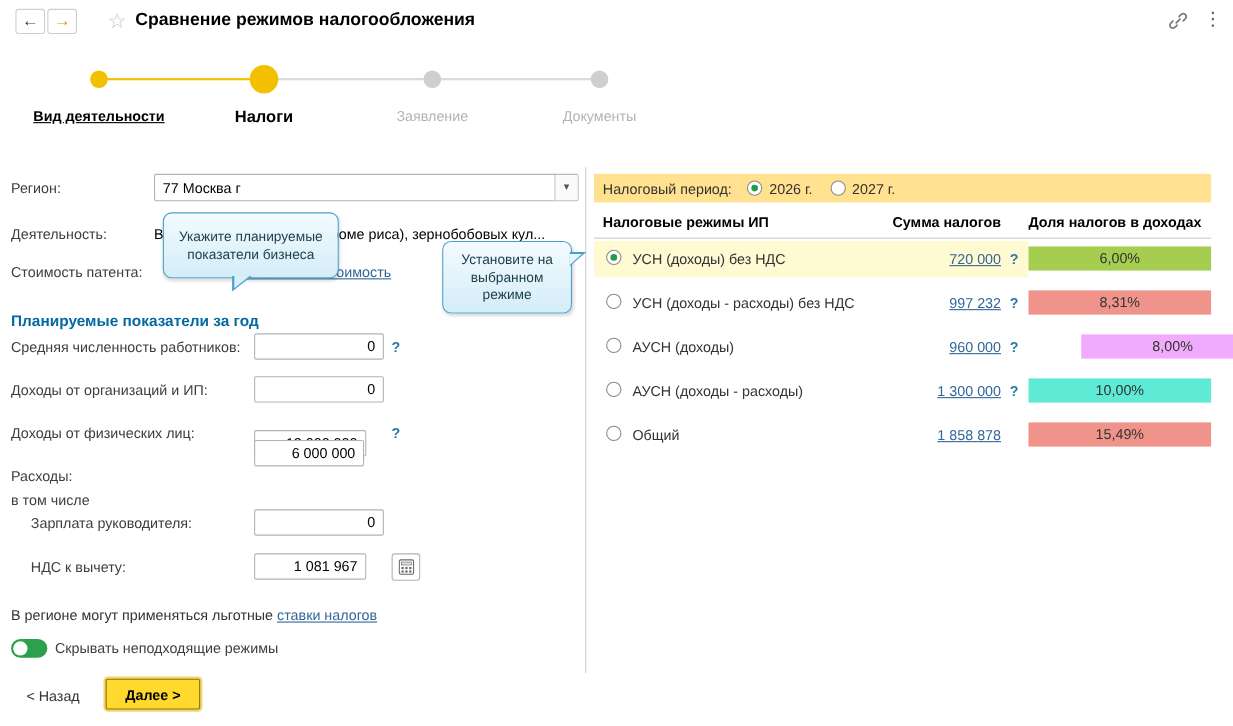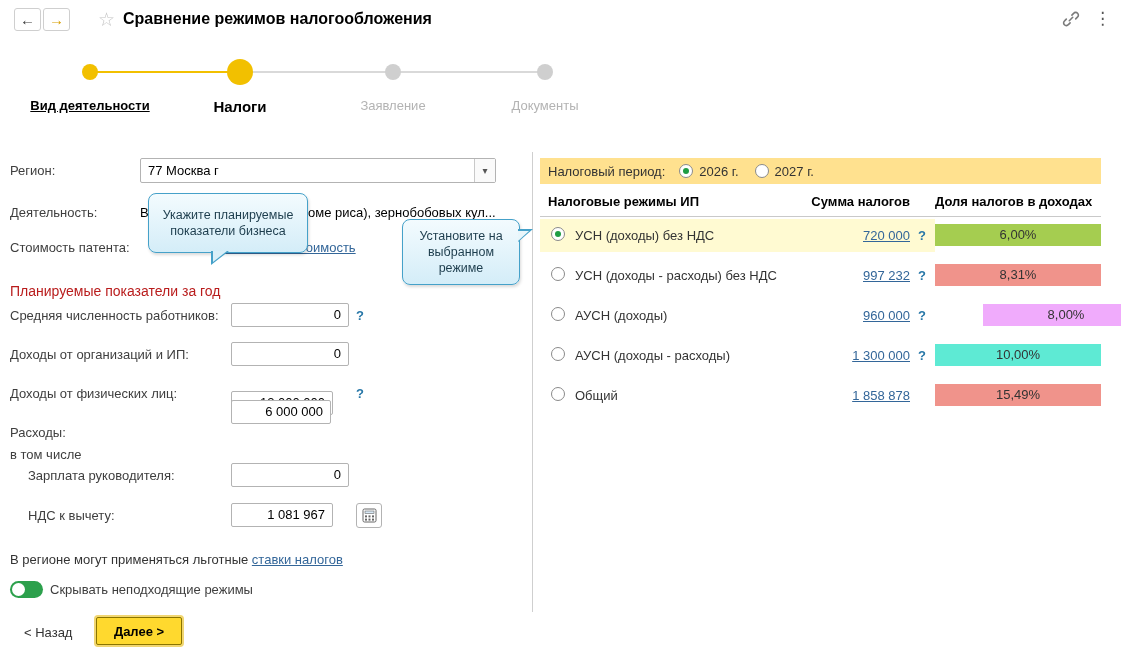--- a/index.html
+++ b/index.html
@@ -17,25 +17,25 @@
   
   .wseg{position:absolute;top:71px;height:2px}
   .wdot{position:absolute;border-radius:50%}
   .wlab{position:absolute;top:98px;text-align:center;white-space:nowrap}
   
   .lbl{position:absolute;white-space:nowrap;color:#3e3e3e}
   .inp{position:absolute;height:24px;border:1px solid #b3b3b3;border-radius:2px;background:#fff;
        text-align:right;padding:3px 7px;font-size:13px;color:#000;cursor:text}
   .qm{position:absolute;color:#2777a8;font-weight:bold;cursor:pointer}
   .lnk{color:#336699;text-decoration:underline;cursor:pointer}
-  .combo{position:absolute;left:140px;top:158px;width:356px;height:25px;border:1px solid #b3b3b3;border-radius:2px;background:#fff;cursor:pointer}
+  .combo{position:absolute;left:140px;top:158px;width:386px;height:25px;border:1px solid #b3b3b3;border-radius:2px;background:#fff;cursor:pointer}
   .combo .val{position:absolute;left:7px;top:4px;color:#000;white-space:nowrap}
   .combo .btn{position:absolute;right:0;top:0;bottom:0;width:21px;border-left:1px solid #c9c9c9;background:#fafafa;
               display:flex;align-items:center;justify-content:center;color:#555;font-size:10px}
-  .sec-title{position:absolute;left:10px;top:283px;color:#b91c1c;font-weight:normal;font-size:14px;white-space:nowrap}
+  .sec-title{position:absolute;left:10px;top:283px;color:#0369a1;font-weight:bold;font-size:14px;white-space:nowrap}
   
   .tip{position:absolute;border:1px solid #45a1c9;border-radius:8px;background:linear-gradient(#f3fbfe,#d4edf8);
        box-shadow:1px 2px 3px rgba(0,0,0,.15);z-index:6;text-align:center;color:#1d3d4d;font-size:12.5px;
        display:flex;align-items:center;justify-content:center;padding:6px 8px;line-height:1.3}
   .tail-down{position:absolute;left:62px;bottom:-13px;width:0;height:0;
              border-top:14px solid #45a1c9;border-right:18px solid transparent}
   .tail-down-in{position:absolute;left:64px;bottom:-10px;width:0;height:0;
              border-top:11px solid #d9eff8;border-right:14px solid transparent}
   .tail-right{position:absolute;right:-14px;top:9px;width:0;height:0;
              border-left:15px solid #45a1c9;border-bottom:13px solid transparent}

